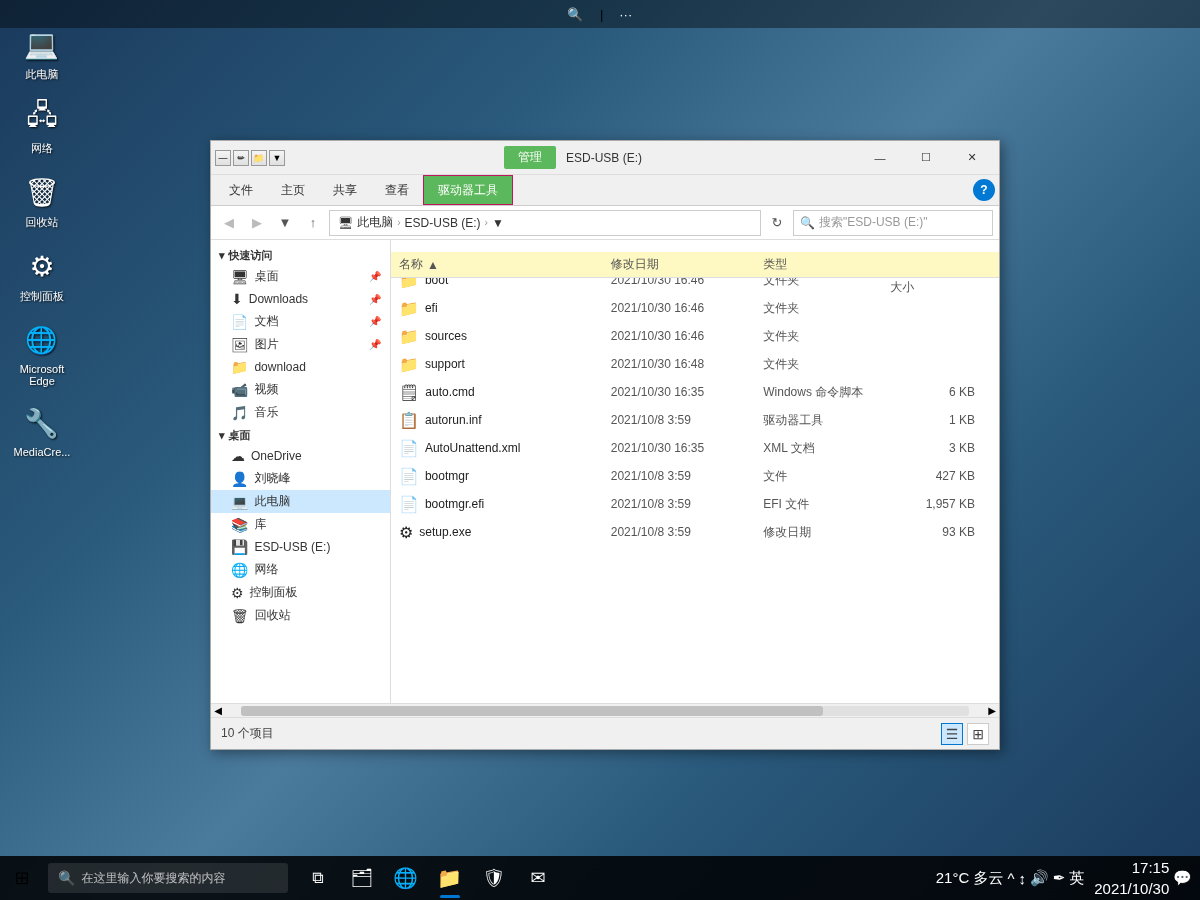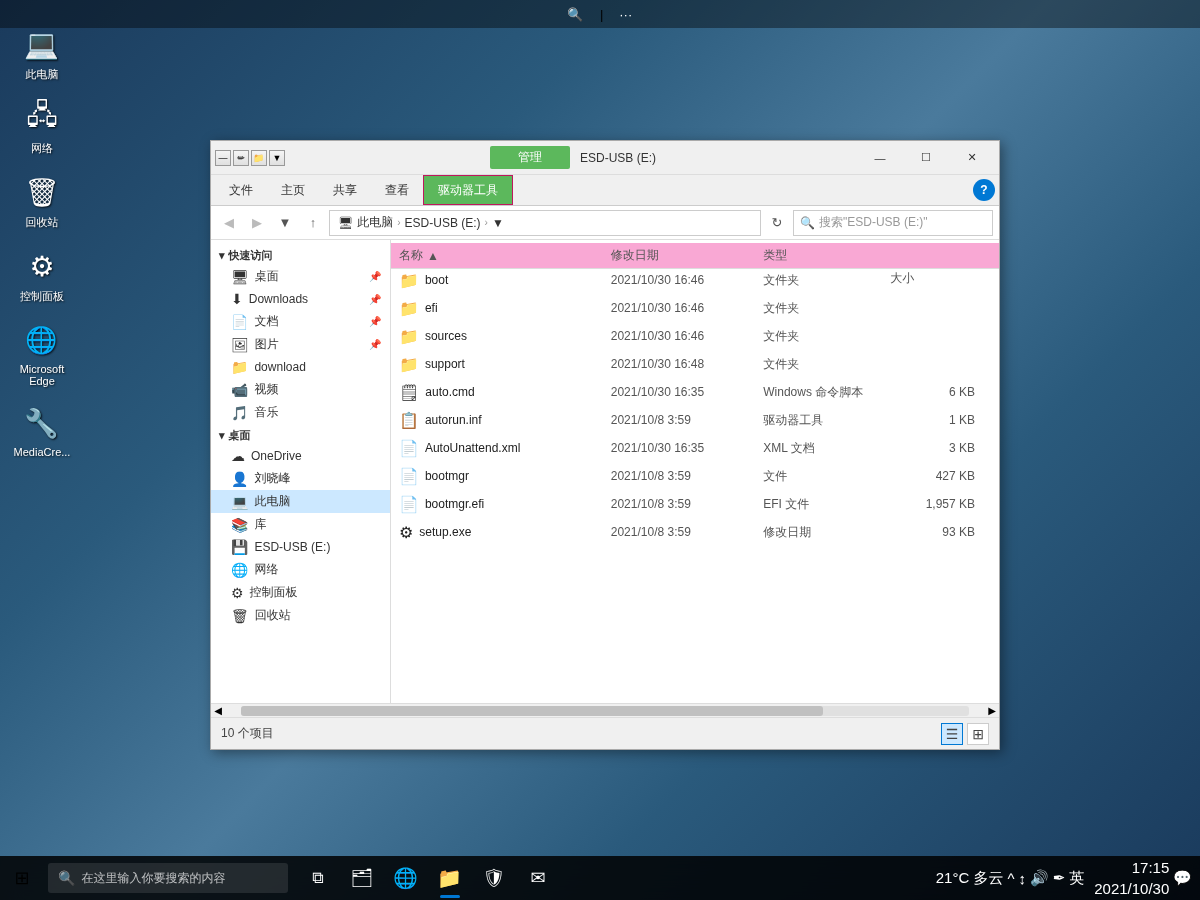--- a/index.html
+++ b/index.html
@@ -177,21 +177,21 @@
     .title-center {
       flex: 1;
       display: flex;
       align-items: center;
       justify-content: center;
       gap: 10px;
     }
     .title-manage-btn {
       background: #5cb85c;
       color: white;
-      padding: 3px 28px;
+      padding: 3px 14px;
       font-size: 12px;
       border-radius: 2px;
       font-weight: 500;
     }
     .title-name {
       font-size: 12px;
       color: #333;
     }
     .window-controls {
       display: flex;
@@ -356,26 +356,26 @@
       overflow-y: auto;
       display: flex;
       flex-direction: column;
     }
     .file-list-header {
       display: flex;
       align-items: center;
       height: 26px;
       border-bottom: 1px solid #ddd;
       padding: 0 8px;
-      background: #f9a8d4;
+      background: #fef9c3;
       font-size: 12px;
       color: #555;
       cursor: pointer;
       position: sticky;
-      top: 3px;
+      top: 12px;
     }
     .col-name { flex: 2.5; display: flex; align-items: center; gap: 4px; }
     .col-date { flex: 1.8; }
     .col-type { flex: 1.5; }
     .col-size { flex: 1; padding-right: 16px; margin-top: 46px; }
 
     .file-row {
       display: flex;
       align-items: center;
       height: 28px;

